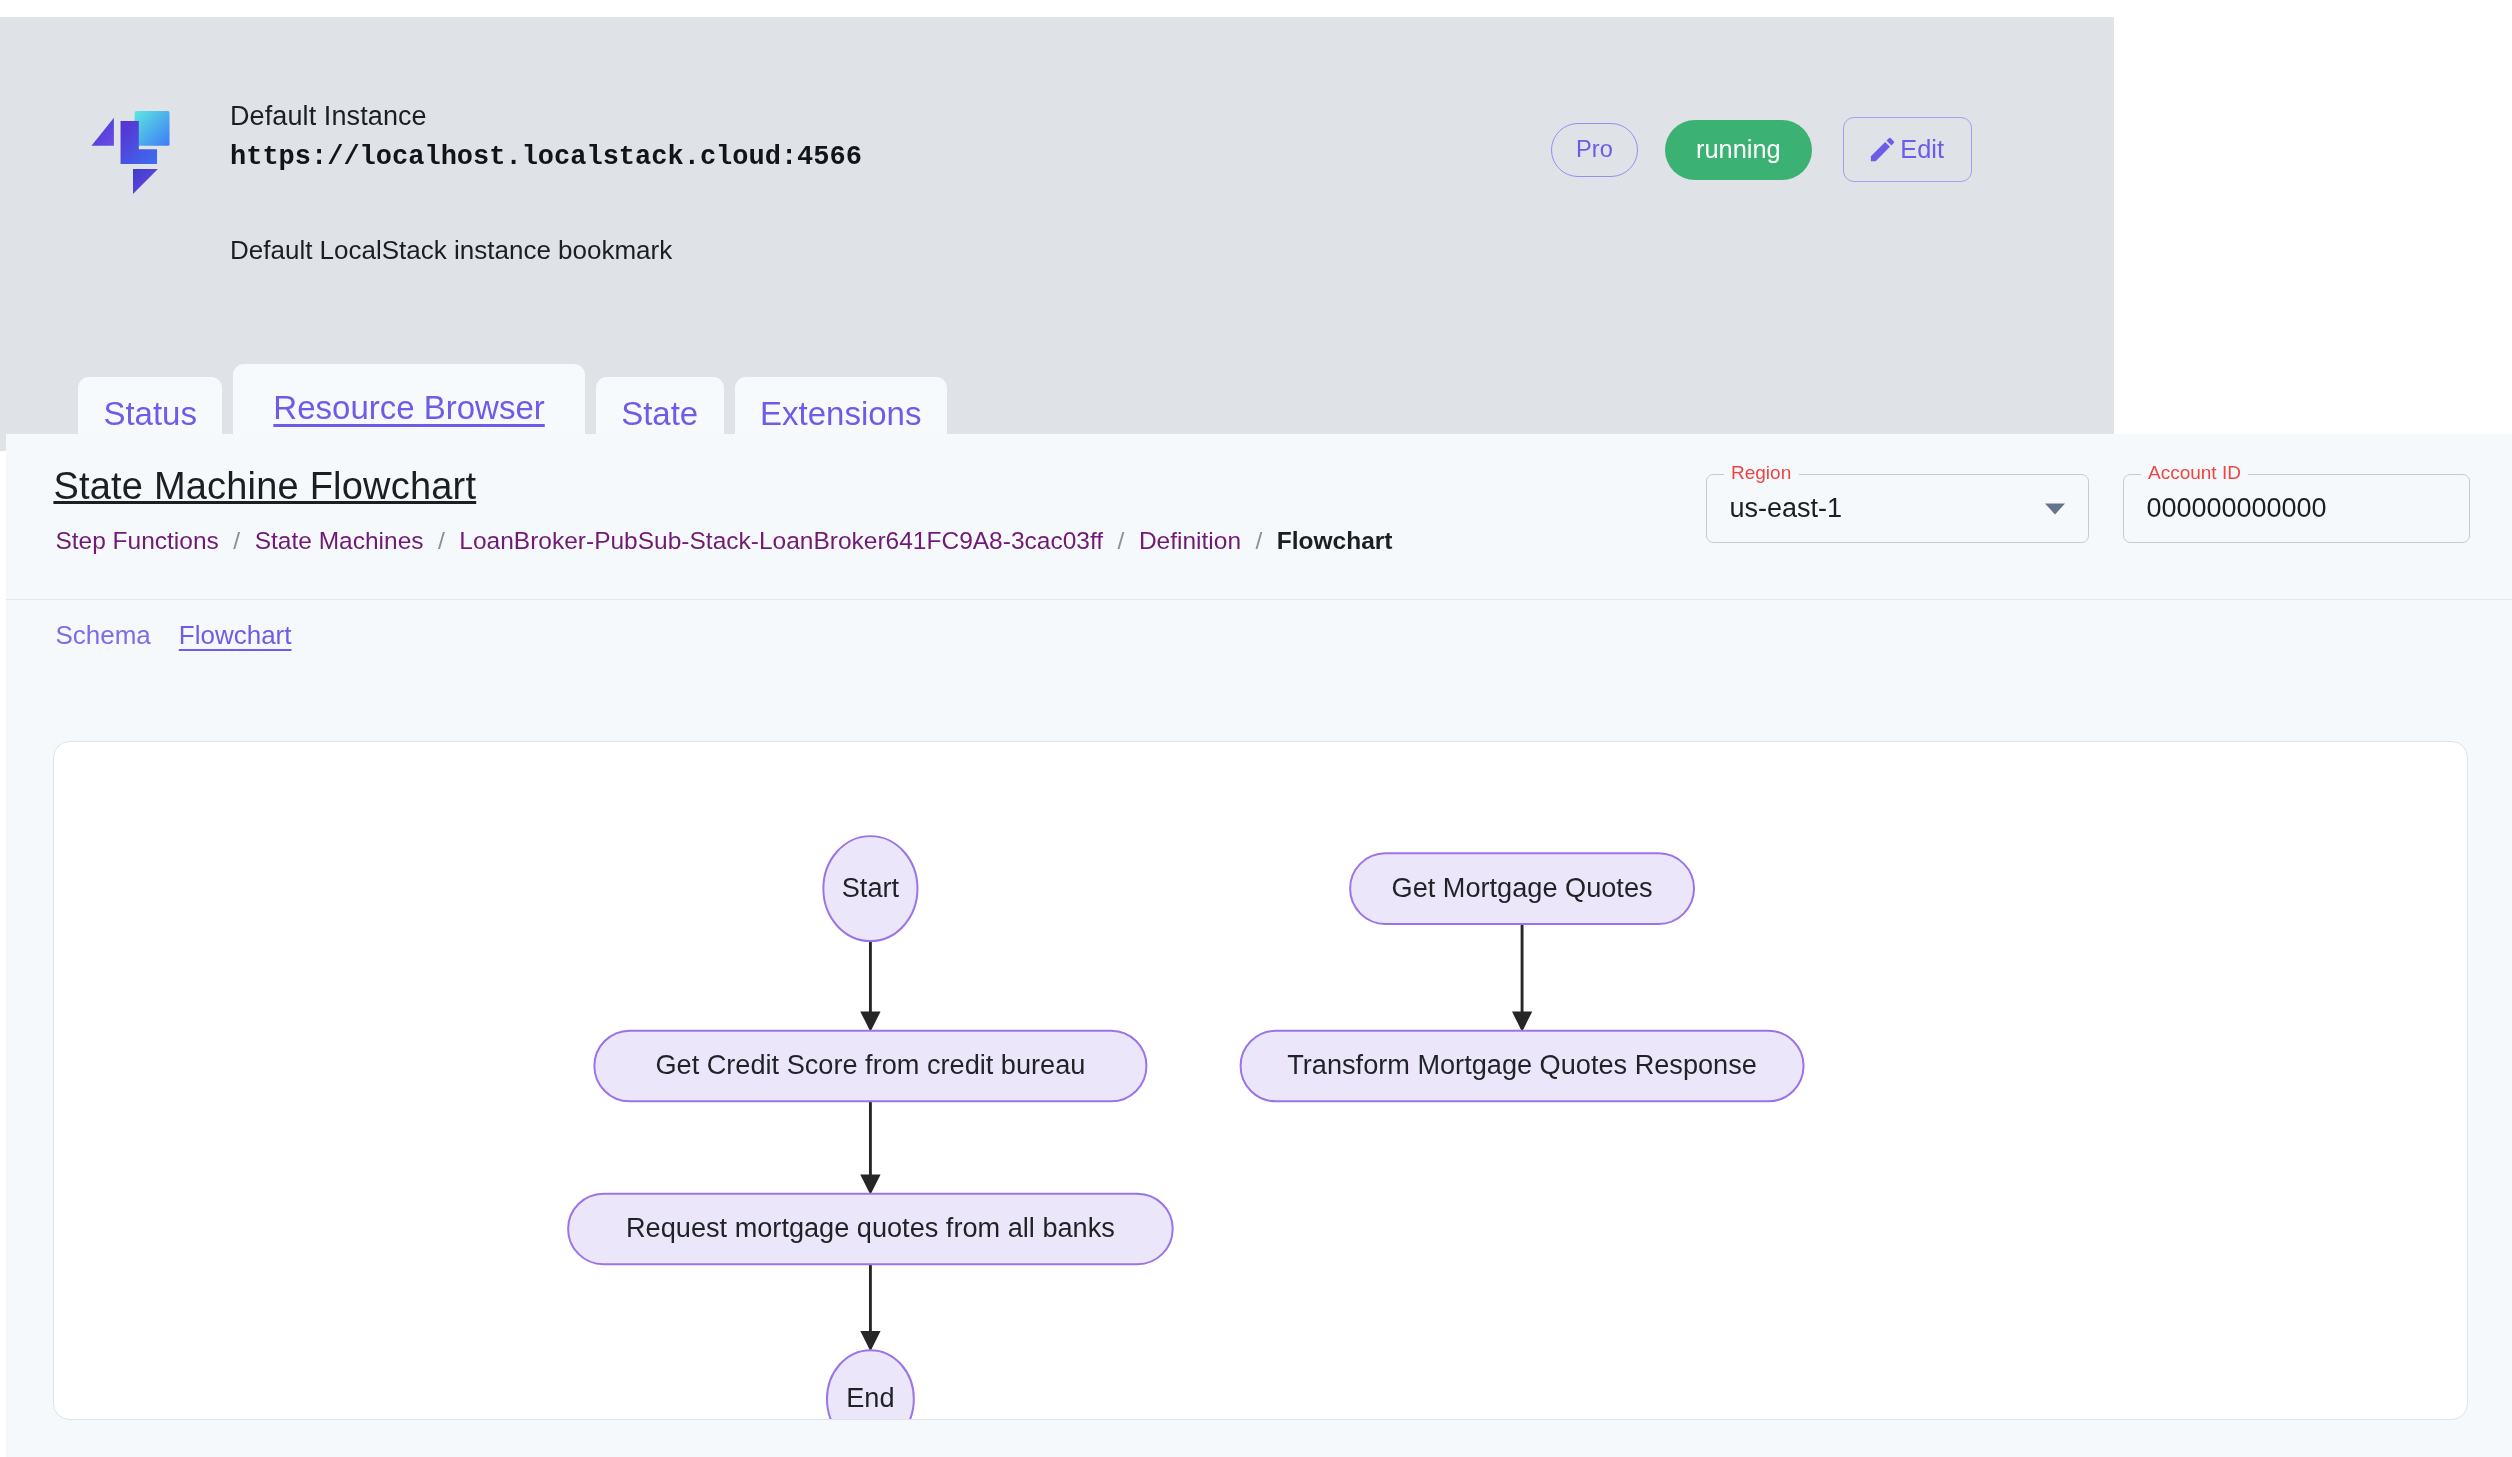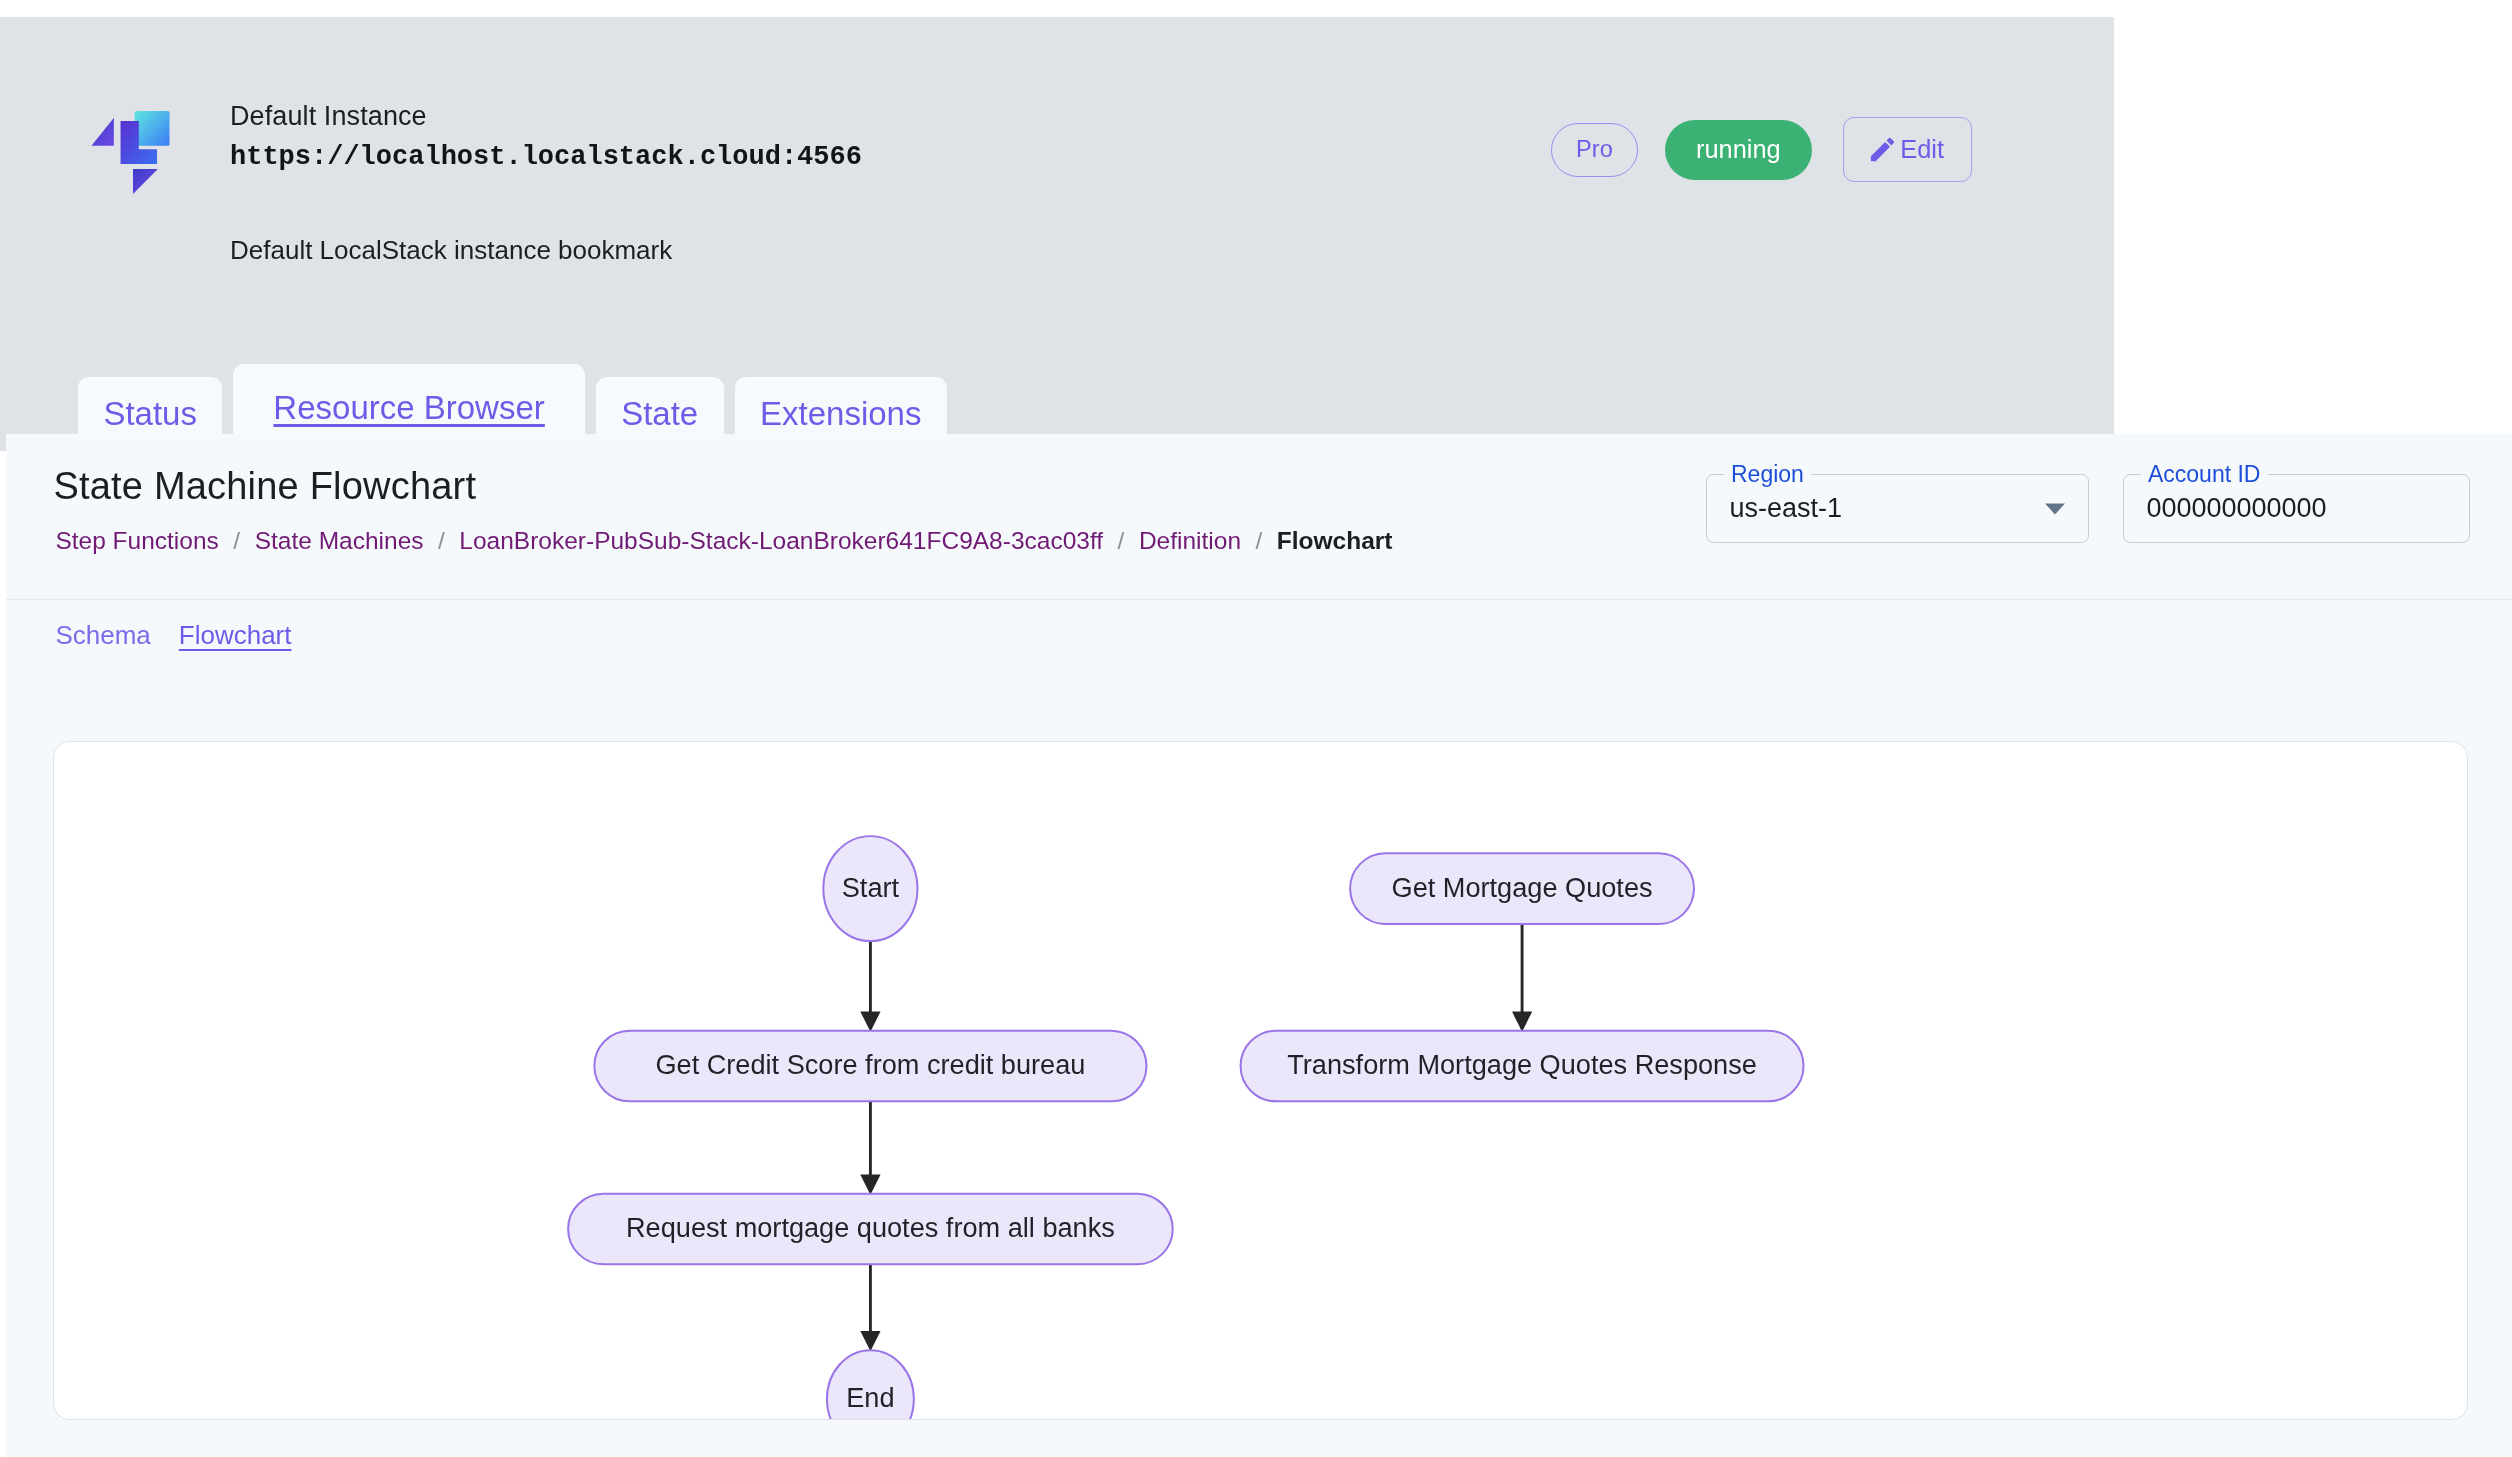--- a/index.html
+++ b/index.html
@@ -155,20 +155,21 @@
   }
 
   .page-title {
     position: absolute;
     left: 47px;
     top: 31px;
     font-size: 38px;
     color: #1b1f24;
     letter-spacing: 0.2px;
     white-space: nowrap;
+    text-decoration: underline;
   }
 
   .breadcrumb {
     position: absolute;
     left: 49px;
     top: 93px;
     display: flex;
     align-items: center;
     font-size: 24.5px;
     white-space: nowrap;
@@ -198,22 +199,22 @@
   }
   .mui-field.region  { width: 383px; }
   .mui-field.account { width: 347px; }
 
   .mui-legend {
     position: absolute;
     top: -11.8px;
     left: 16.3px;
     padding: 0 7.3px;
     background: #F6F9FC;
-    font-size: 23px;
-    color: #1d4ed8;
+    font-size: 19px;
+    color: #ef4444;
     line-height: 1;
   }
 
   .mui-value {
     font-size: 27px;
     color: #1b1f24;
   }
 
   .caret {
     position: absolute;

